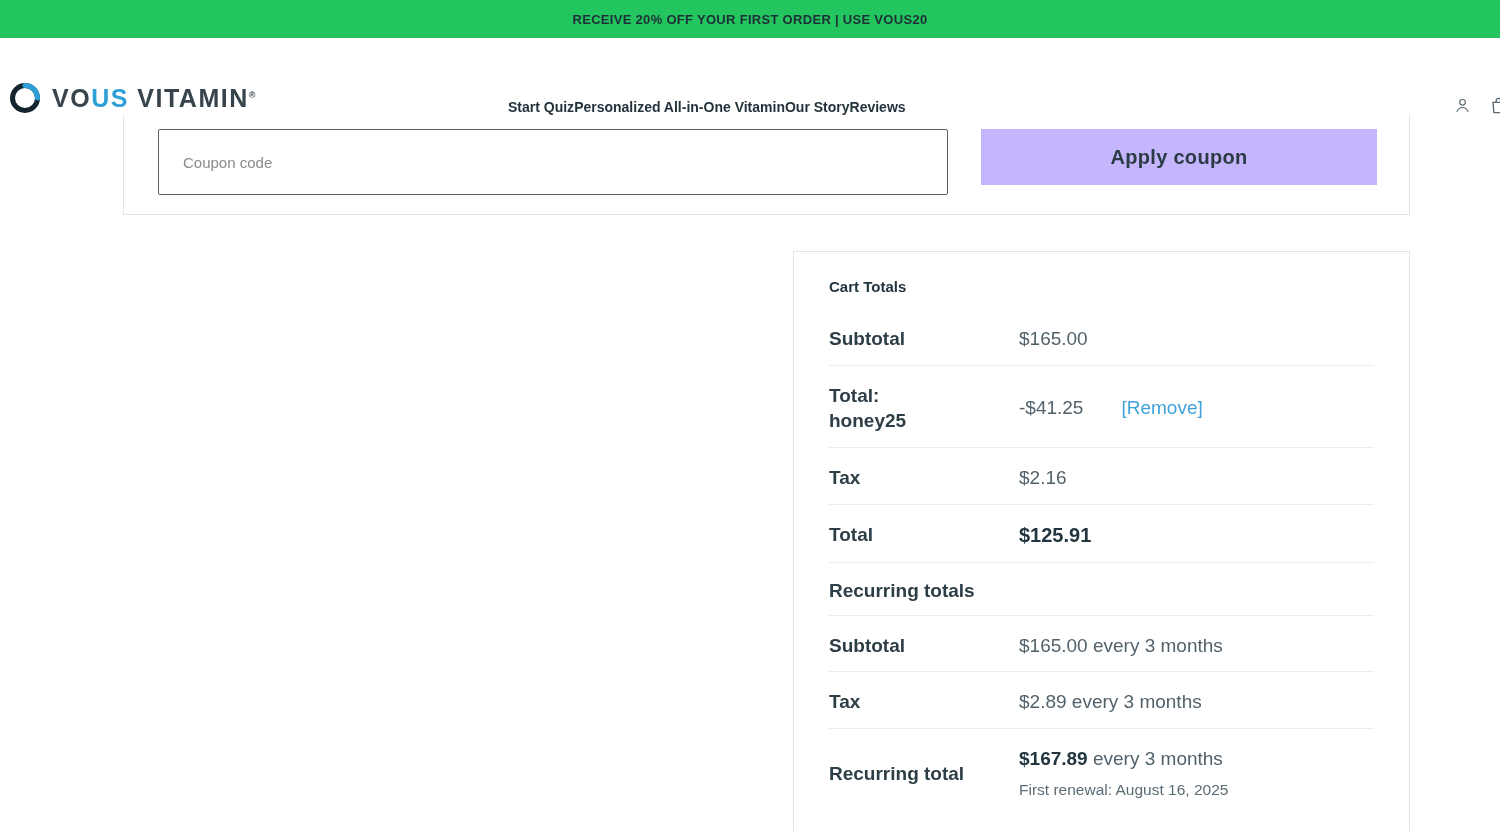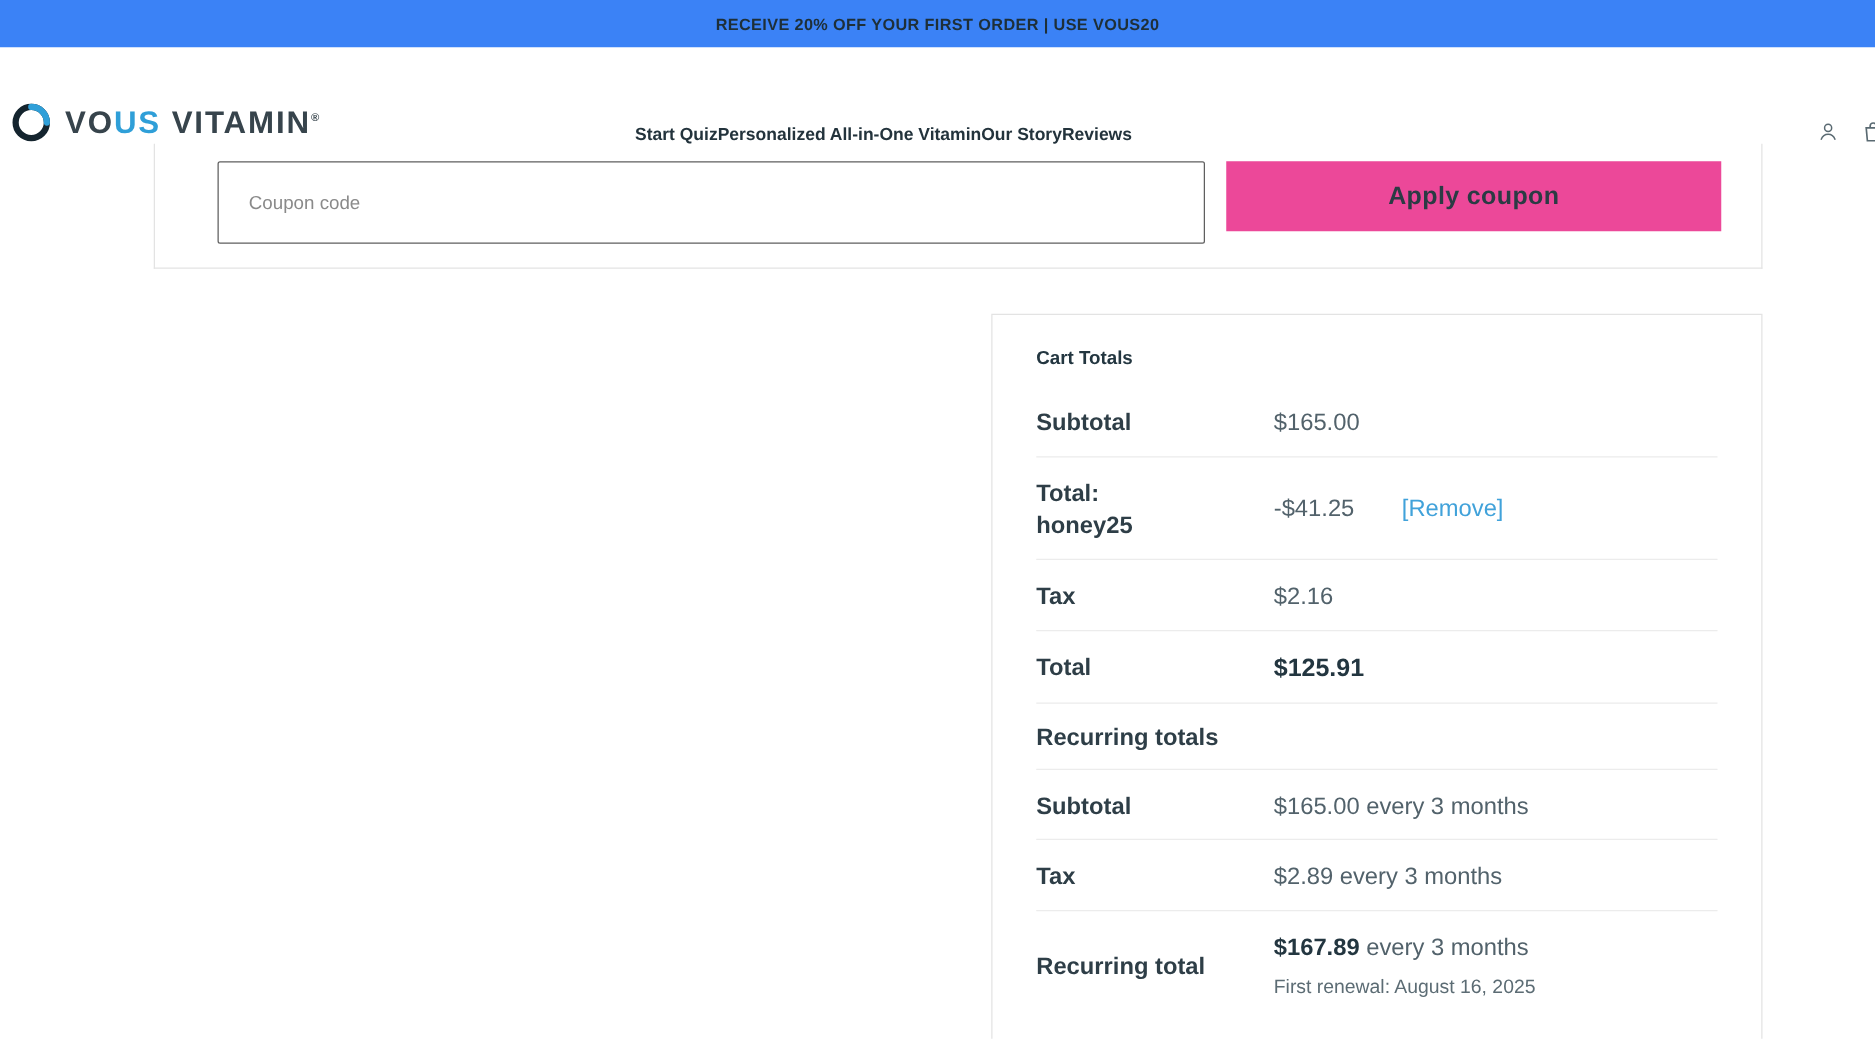--- a/index.html
+++ b/index.html
@@ -1,45 +1,45 @@
 <!DOCTYPE html>
 <html><head>
 <meta charset="utf-8">
 <style>
   * { box-sizing: border-box; margin: 0; padding: 0; }
   html, body { width: 1500px; height: 831px; overflow: hidden; background: #ffffff;
     font-family: "Liberation Sans", sans-serif; color: #2e3e47; }
 
   
-  .banner { height: 38px; background: #3b82f6; display: flex; align-items: center;
+  .banner { height: 38px; background: #22c55e; display: flex; align-items: center;
     justify-content: center; font-size: 13px; font-weight: bold; color: #1e2f38;
     letter-spacing: .3px; }
 
   
   .header { height: 77px; background: #fff; display: flex; align-items: flex-end;
     padding-left: 8px; position: relative; }
   .logo { display: flex; align-items: center; gap: 10px; cursor: pointer; }
   .logo-text { font-size: 25px; font-weight: 800; letter-spacing: 1.5px; color: #37444c; white-space: nowrap; }
   .logo-text .accent { color: #2f9fd8; }
   .logo-text sup { font-size: 9px; vertical-align: super; }
   .nav { position: absolute; left: 508px; display: flex; align-items: center; }
   .nav-item { font-size: 14px; font-weight: bold; color: #23333c; cursor: pointer; white-space: nowrap; }
   .header-icons { margin-left: auto; display: flex; align-items: center; gap: 18px;
     padding-right: 0; transform: translateX(8px); }
   .icon-btn { display: inline-flex; cursor: pointer; }
 
   
   .coupon-card { margin-left: 123px; width: 1287px; height: 100px;
     border: 1px solid #e3e3e3; border-top: none; position: relative; }
-  .coupon-input { position: absolute; left: 50px; top: 14px; width: 790px; height: 66px;
+  .coupon-input { position: absolute; left: 34px; top: 14px; width: 790px; height: 66px;
     border: 1px solid #5f5f5f; border-radius: 2px; padding: 0 24px; font-size: 15px;
     color: #555; font-family: "Liberation Sans", sans-serif; outline: none; }
   .coupon-input::placeholder { color: #8a8a8a; }
   .apply-btn { position: absolute; left: 857px; top: 14px; width: 396px; height: 56px;
-    background: #ec4899; border: none; font-size: 20px; font-weight: bold; color: #2b3b44;
+    background: #c4b5fd; border: none; font-size: 20px; font-weight: bold; color: #2b3b44;
     font-family: "Liberation Sans", sans-serif; letter-spacing: .3px; cursor: pointer; }
 
   
   .cart-card { margin: 36px 0 0 793px; width: 617px; min-height: 600px;
     border: 1px solid #e3e3e3; padding: 18px 35px 40px; }
   .cart-title { font-size: 15px; font-weight: bold; color: #233640; margin: 8px 0 14px; }
   .row { display: flex; align-items: center; padding: 17px 0 13px;
     border-bottom: 1px solid #ececec; }
   .row:last-child { border-bottom: none; }
   .row .label { width: 190px; flex: 0 0 190px; font-weight: bold; font-size: 19px;

